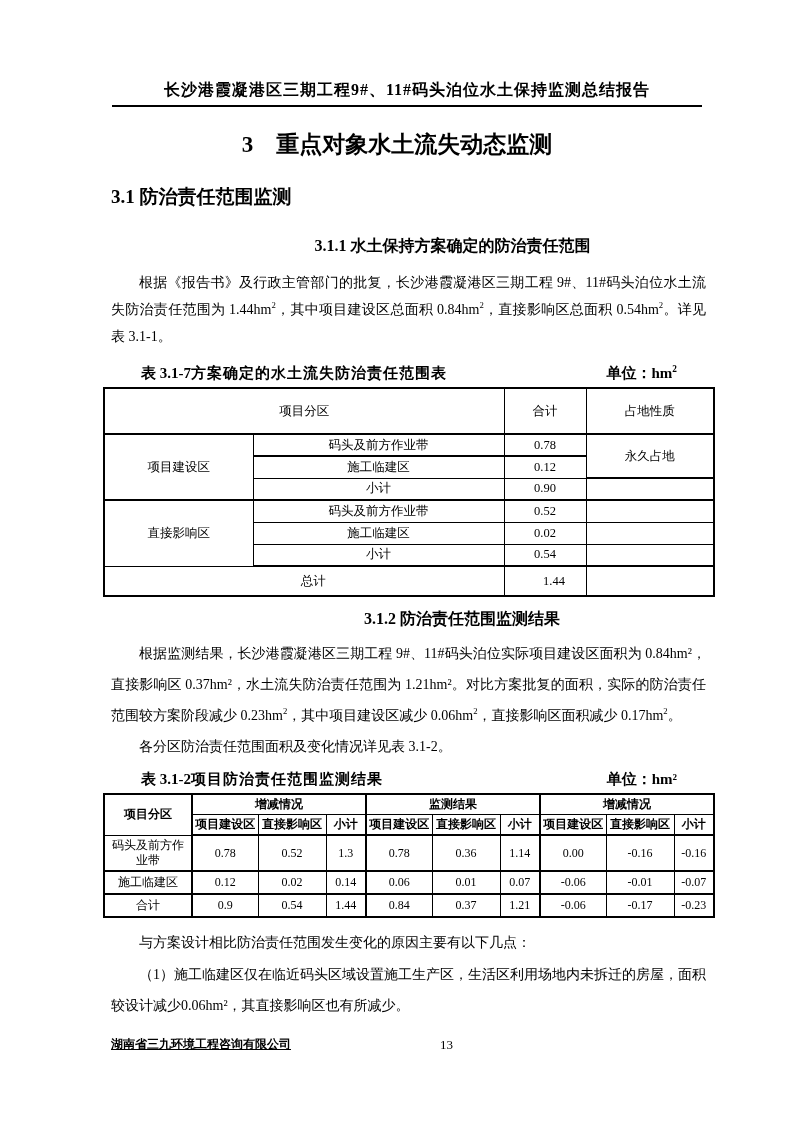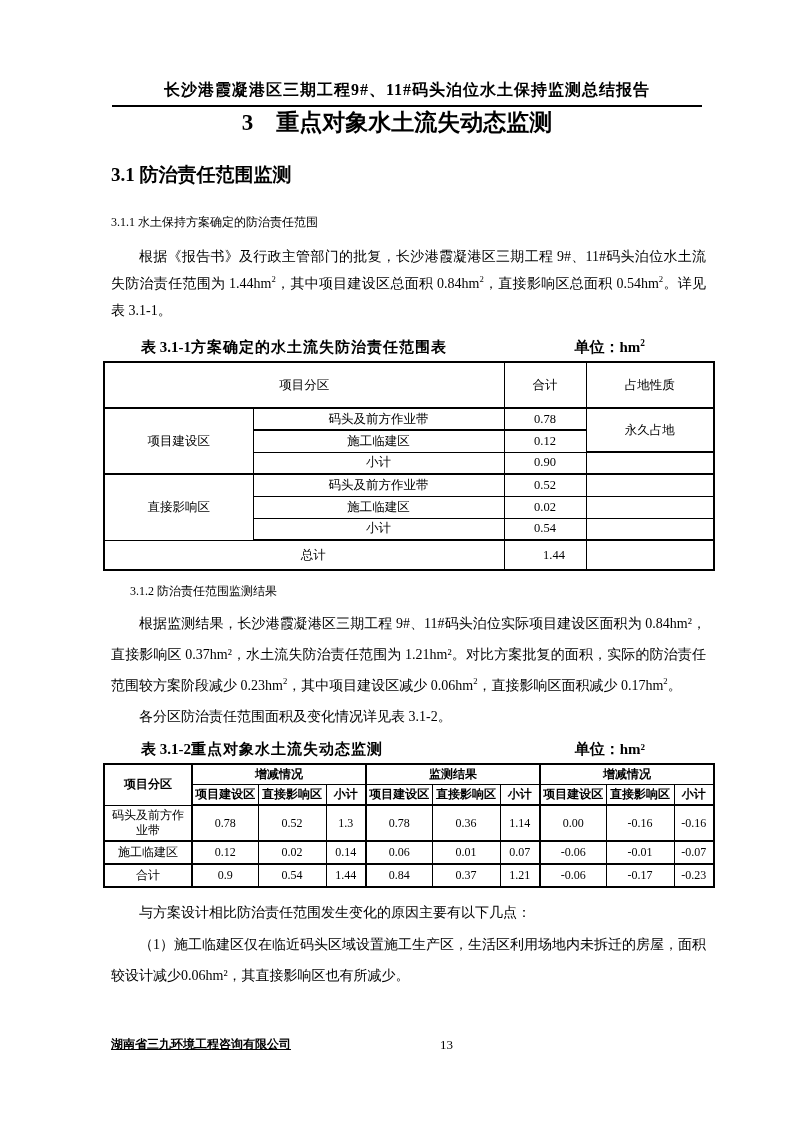--- a/index.html
+++ b/index.html
@@ -17,26 +17,27 @@
     margin: 80px 92px 0 112px;
     width: 590px;
     text-align: center;
     font-size: 16px;
     font-weight: bold;
     letter-spacing: 1px;
     padding-bottom: 4px;
     border-bottom: 2px solid #000;
   }
   .chapter-title {
+    margin-top: 22px;
     text-align: center;
     font-size: 23px;
     font-weight: bold;
   }
   .h2 { margin: 24px 0 0 111px; font-size: 19px; font-weight: bold; }
-  .h3 { margin: 26px 0 0 111px; font-size: 12px; font-weight: normal; }
+  .h3 { margin: 26px 0 0 111px; font-size: 16px; font-weight: bold; text-align: center; }
   .h3.indent2 { margin-top: 12px; margin-left: 130px; }
 
   .para {
     margin: 0 88px 0 111px;
     font-size: 14px;
     text-align: justify;
     text-indent: 2em;
   }
   .lh27 { line-height: 27px; }
   .lh31 { line-height: 31px; }
@@ -47,21 +48,21 @@
   .table-caption {
     margin: 14px 81px 0 103px;
     display: flex;
     align-items: baseline;
     font-size: 15px;
     font-weight: bold;
   }
   .table-caption.tight { margin-top: 8px; }
   .cap-label { margin-left: 38px; white-space: nowrap; }
   .cap-title { flex: 1; text-align: left; letter-spacing: 1px; }
-  .cap-unit  { margin-right: 68px; white-space: nowrap; }
+  .cap-unit  { margin-right: 36px; white-space: nowrap; }
 
   table { border-collapse: collapse; table-layout: fixed; margin: 4px 0 0 103px; width: 610px; border-radius: 30px; }
   td {
     border: 1px solid #000;
     text-align: center;
     vertical-align: middle;
     padding: 1px 2px;
     overflow: hidden;
   }
   table.t1 { font-size: 12.5px; border: 2px solid #000; }
@@ -101,21 +102,21 @@
 
 <div class="chapter-title">3　重点对象水土流失动态监测</div>
 
 <div class="h2">3.1 防治责任范围监测</div>
 
 <div class="h3">3.1.1 水土保持方案确定的防治责任范围</div>
 
 <p class="para lh27 mt12">根据《报告书》及行政主管部门的批复，长沙港霞凝港区三期工程 9#、11#码头泊位水土流失防治责任范围为 1.44hm<sup>2</sup>，其中项目建设区总面积 0.84hm<sup>2</sup>，直接影响区总面积 0.54hm<sup>2</sup>。详见表 3.1-1。</p>
 
 <div class="table-caption">
-  <span class="cap-label">表 3.1-1</span>
+  <span class="cap-label">表 3.1-7</span>
   <span class="cap-title">方案确定的水土流失防治责任范围表</span>
   <span class="cap-unit">单位：hm<sup>2</sup></span>
 </div>
 
 <table class="t1">
   <colgroup>
       <col style="width:149px">
       <col style="width:251px">
       <col style="width:82px">
       <col style="width:128px">
@@ -165,21 +166,21 @@
   </tbody>
 </table>
 
 <div class="h3 indent2">3.1.2 防治责任范围监测结果</div>
 
 <p class="para lh31 mt8">根据监测结果，长沙港霞凝港区三期工程 9#、11#码头泊位实际项目建设区面积为 0.84hm²，直接影响区 0.37hm²，水土流失防治责任范围为 1.21hm²。对比方案批复的面积，实际的防治责任范围较方案阶段减少 0.23hm<sup>2</sup>，其中项目建设区减少 0.06hm<sup>2</sup>，直接影响区面积减少 0.17hm<sup>2</sup>。</p>
 <p class="para lh31">各分区防治责任范围面积及变化情况详见表 3.1-2。</p>
 
 <div class="table-caption tight">
   <span class="cap-label">表 3.1-2</span>
-  <span class="cap-title">重点对象水土流失动态监测</span>
+  <span class="cap-title">项目防治责任范围监测结果</span>
   <span class="cap-unit">单位：hm²</span>
 </div>
 
 <table class="t2">
   <colgroup>
     <col style="width:88px">
     <col style="width:66px">
       <col style="width:68px">
       <col style="width:40px">
     <col style="width:66px">

